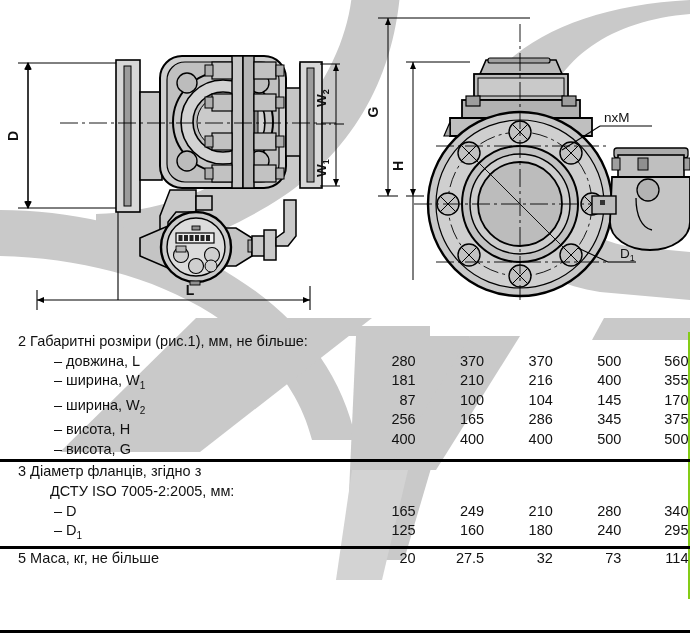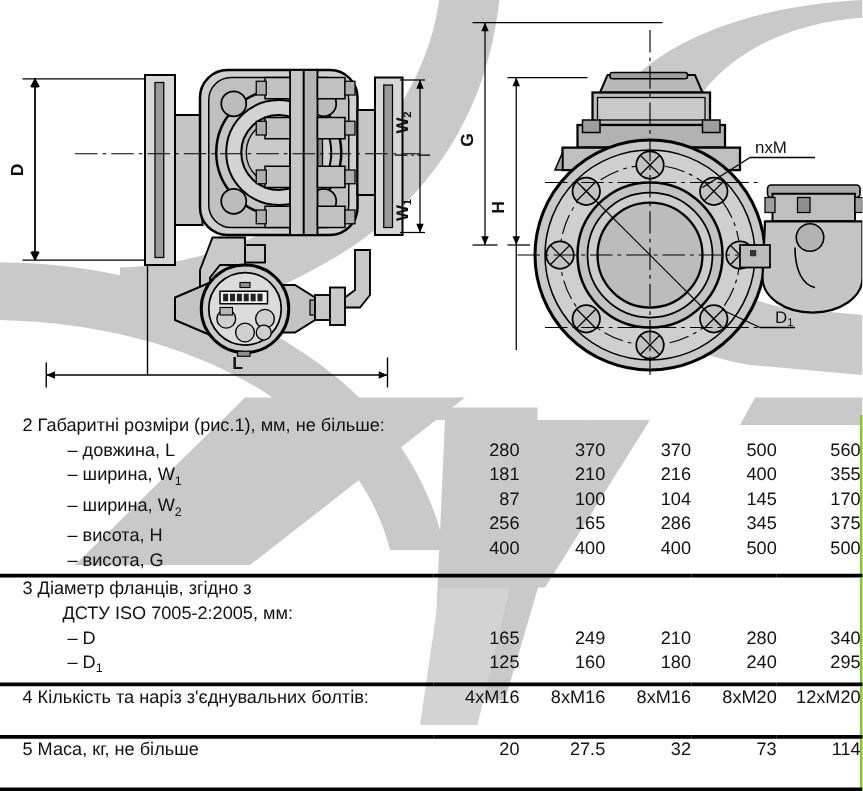--- a/index.html
+++ b/index.html
@@ -507,40 +507,20 @@
           <div class="valline">240</div>
         </td>
         <td class="valcell last">
           <div class="valline blank">&nbsp;</div>
           <div class="valline blank">&nbsp;</div>
           <div class="valline">340</div>
           <div class="valline">295</div>
         </td>
       </tr>
 
-      <tr class="rowsep">
-        <td class="midlabel dbl-top" style="height:42px">
-          <div class="tblline">4 Кількість та наріз з'єднувальних болтів:</div>
-        </td>
-        <td class="valcell midcell dbl-top">
-          <div class="singleval">4хМ16</div>
-        </td>
-        <td class="valcell midcell dbl-top">
-          <div class="singleval">8хМ16</div>
-        </td>
-        <td class="valcell midcell dbl-top">
-          <div class="singleval">8хМ16</div>
-        </td>
-        <td class="valcell midcell dbl-top">
-          <div class="singleval">8хМ20</div>
-        </td>
-        <td class="valcell last midcell dbl-top">
-          <div class="singleval">12хМ20</div>
-        </td>
-      </tr>
 
       <tr>
         <td class="midlabel" style="height:52px">
           <div class="tblline">5 Маса, кг, не більше</div>
         </td>
         <td class="valcell midcell">
           <div class="singleval">20</div>
         </td>
         <td class="valcell midcell">
           <div class="singleval">27.5</div>

